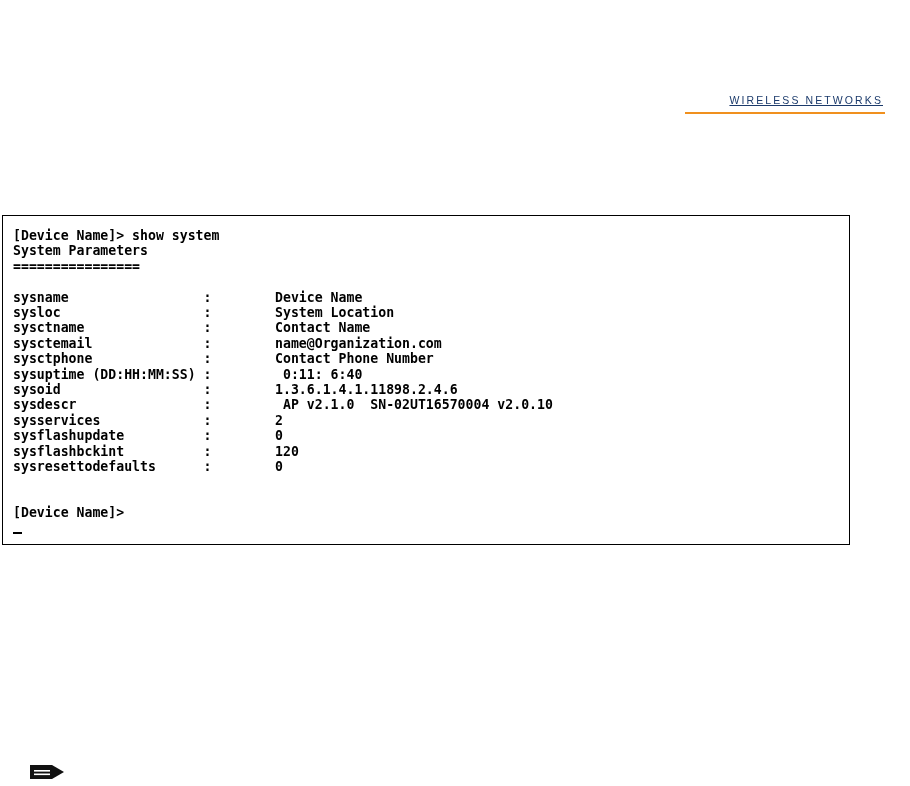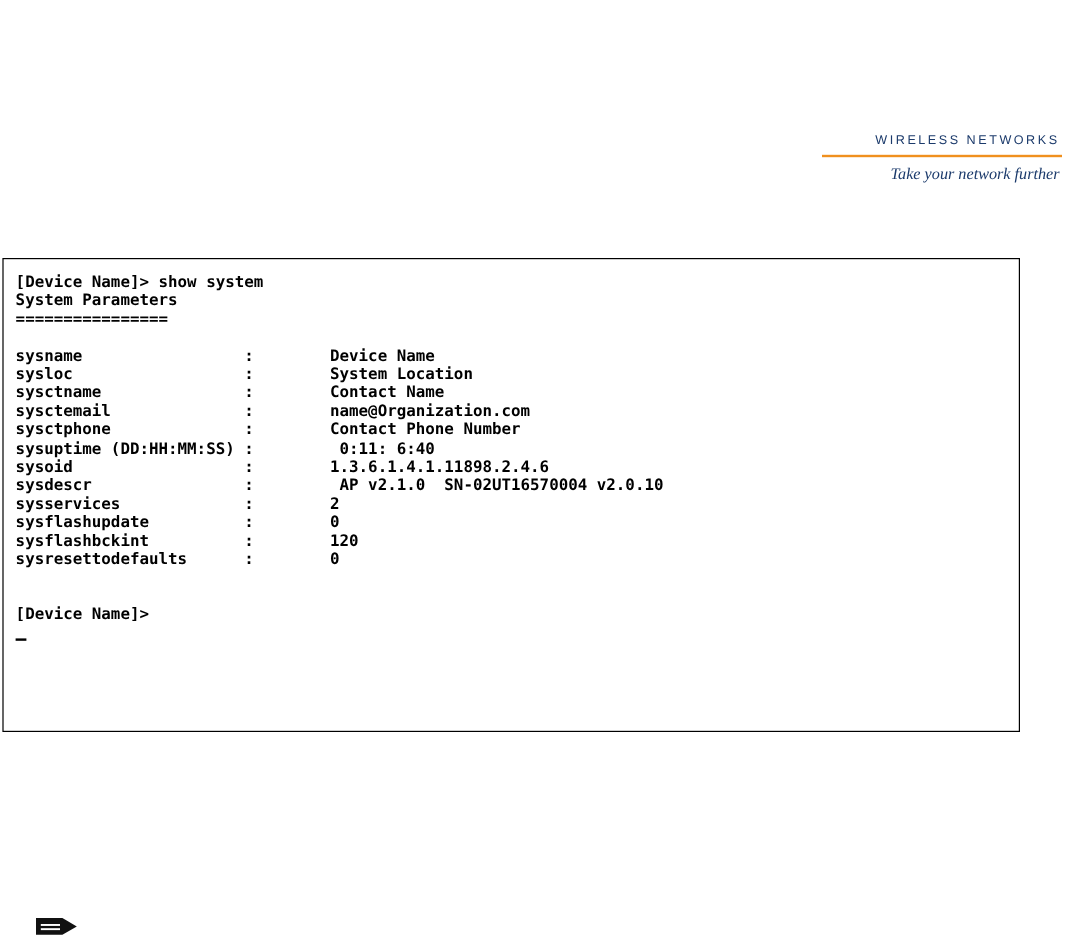--- a/index.html
+++ b/index.html
@@ -30,27 +30,28 @@
     letter-spacing: 2px;
     color: #1b3a6b;
     line-height: 1;
     position: relative;
     white-space: nowrap;
   }
   .logo-wordmark .x-mark {
     color: #f0901e;
   }
   .logo-sub {
-    margin-top: 19px;
+    margin-top: 2px;
     font-family: "Liberation Sans", sans-serif;
     font-size: 10.5px;
     letter-spacing: 2.1px;
     color: #1b3a6b;
     text-align: right;
     padding-right: 2px;
+    text-decoration: underline;
   }
   .logo-rule {
     margin-top: 6px;
     height: 2px;
     background: #f0901e;
     width: 200px;
   }
   .logo-tagline {
     margin-top: 6px;
     font-family: "Liberation Serif", serif;
@@ -60,21 +61,21 @@
     text-align: right;
     padding-right: 2px;
   }
 
   
   .console {
     position: absolute;
     left: 2px;
     top: 215px;
     width: 848px;
-    height: 395px;
+    height: 330px;
     background: #ffffff;
     border: 1px solid #000000;
     box-sizing: border-box;
     overflow: hidden;
   }
   .console-inner {
     padding: 12px 0 0 10px;
   }
   pre.console-text {
     margin: 0;
@@ -103,21 +104,20 @@
     height: 20px;
   }
   .footer-mark svg { display: block; }
 </style>
 </head>
 <body>
 
 <div class="logo-block">
   <div class="logo-sub">WIRELESS NETWORKS</div>
   <div class="logo-rule"></div>
-  <div class="logo-tagline">Take your network further</div>
 </div>
 
 <div class="console">
   <div class="console-inner">
     <pre class="console-text">[Device Name]&gt; show system
 System Parameters
 ================
 
 sysname                 :        Device Name
 sysloc                  :        System Location

